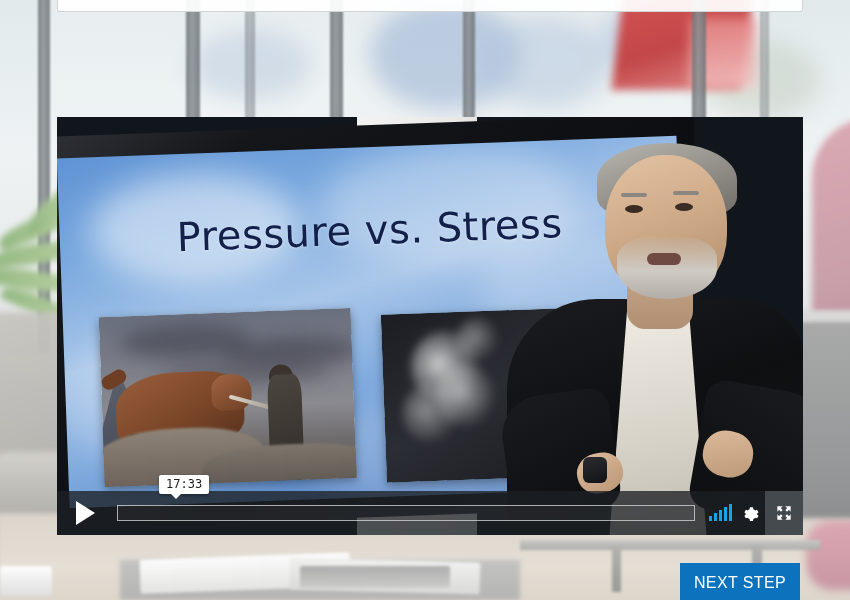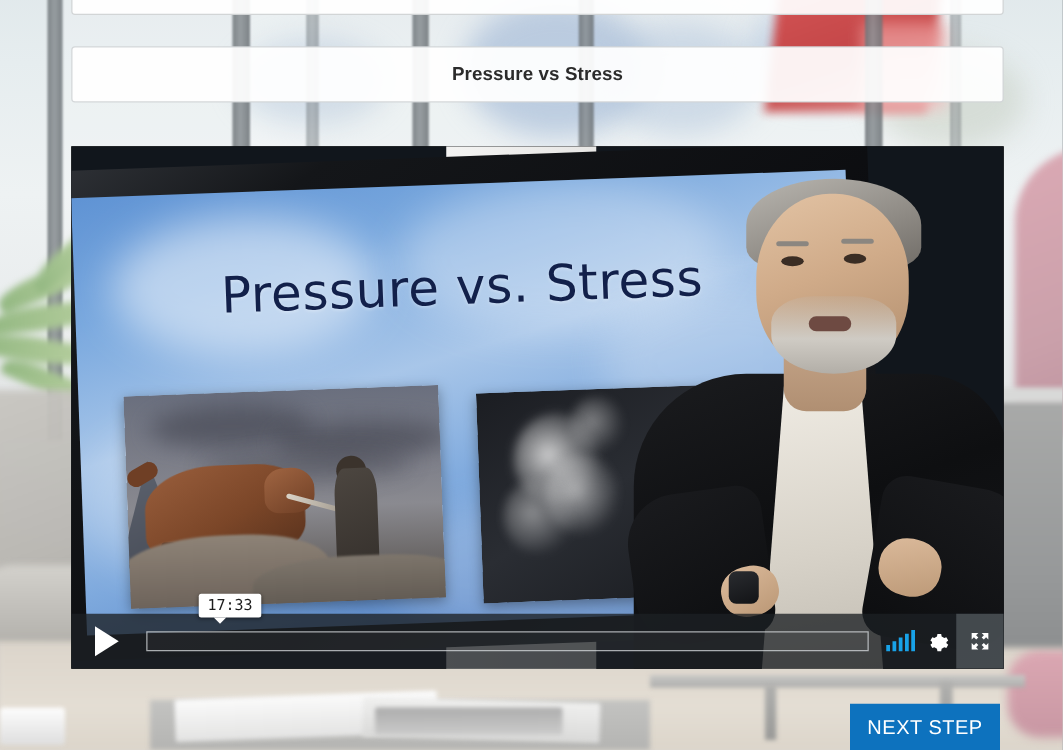--- a/index.html
+++ b/index.html
@@ -362,23 +362,20 @@
     <div class="bench-leg bl2"></div>
     <div class="table-top"></div>
     <div class="book b1"></div>
     <div class="book b2"></div>
     <div class="book b3"></div>
     <div class="tray"></div>
   </div>
 
   <div class="top-strip"></div>
 
-  <div class="title-bar">
-    <div class="title-text">Pressure vs Stress</div>
-  </div>
 
   <div class="player">
     <div class="video-scene">
 
       <div class="p-wall"></div>
 
       <div class="tv-outer">
         <div class="tv-inner">
           <div class="cloud c1"></div>
           <div class="cloud c2"></div>

